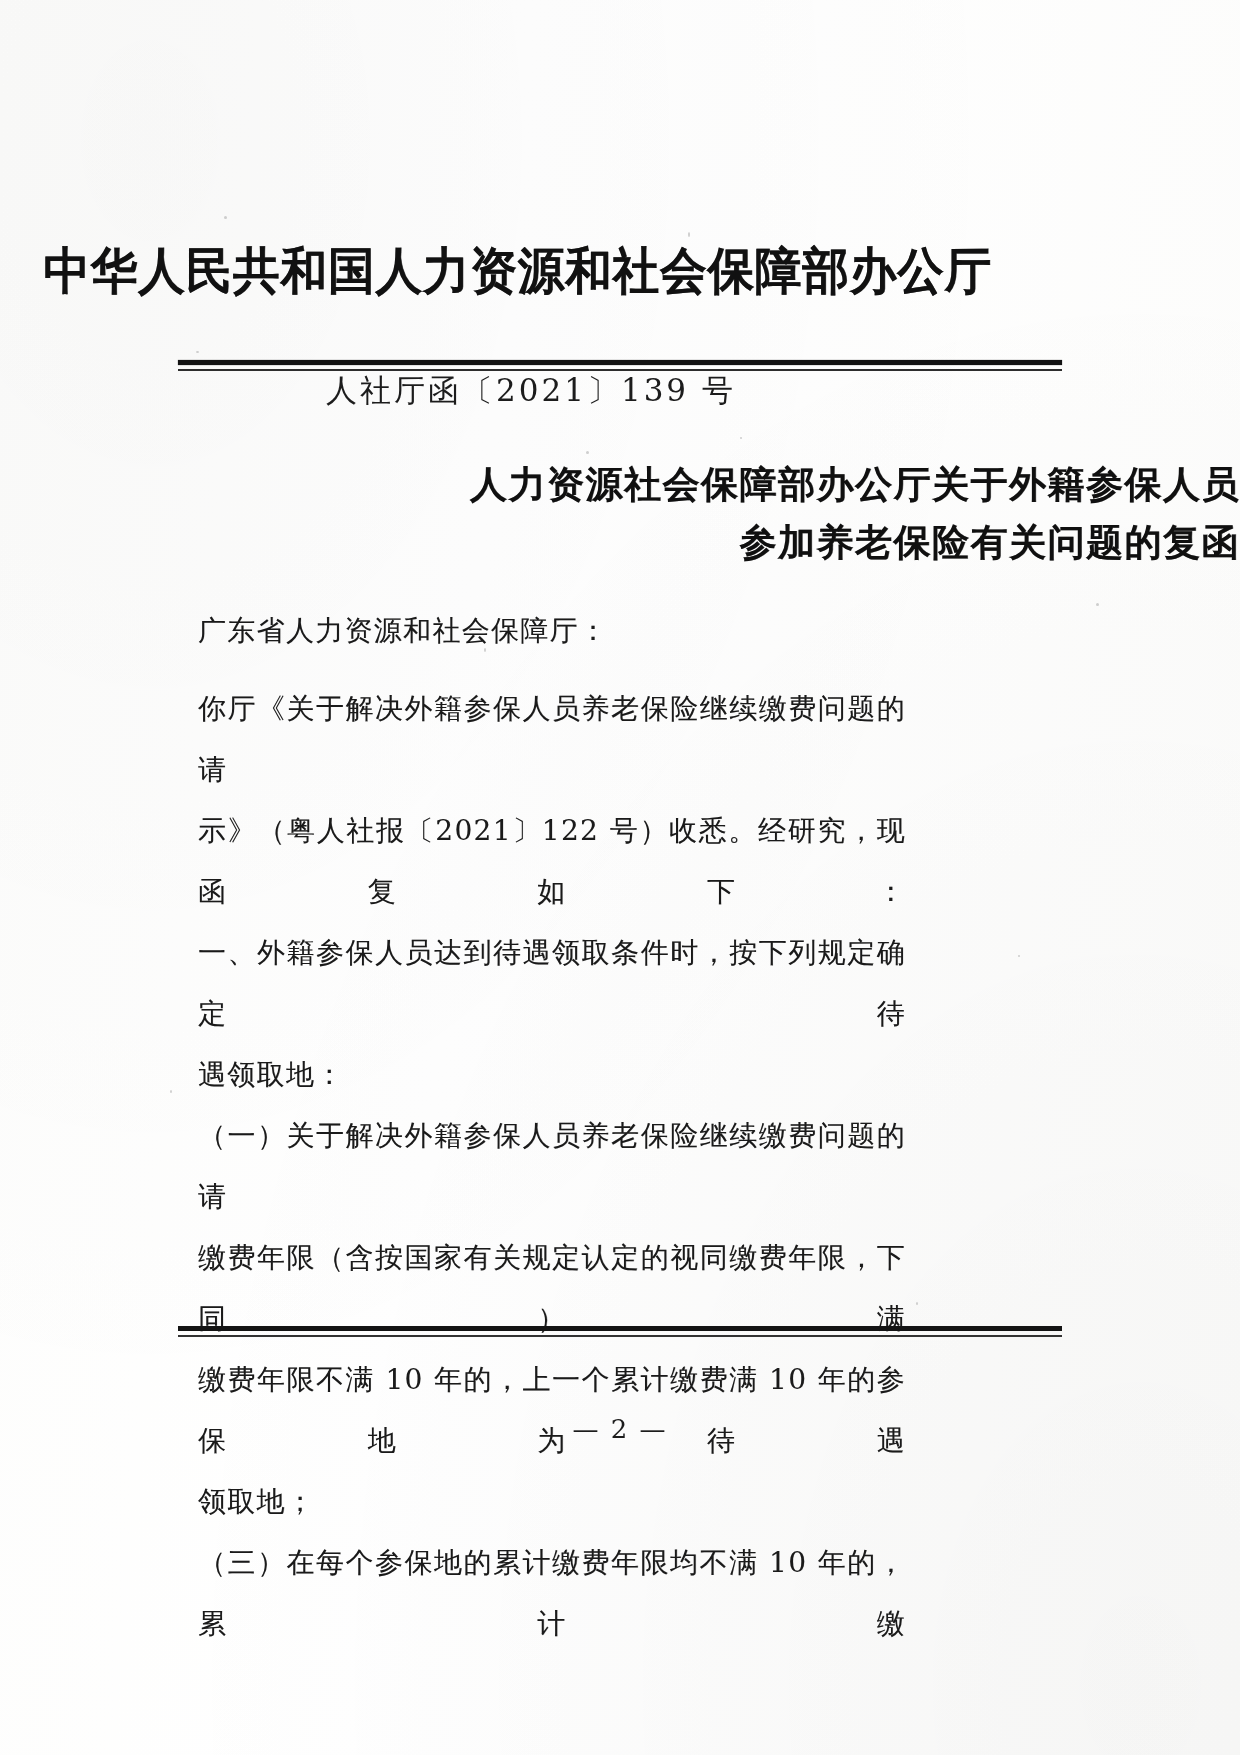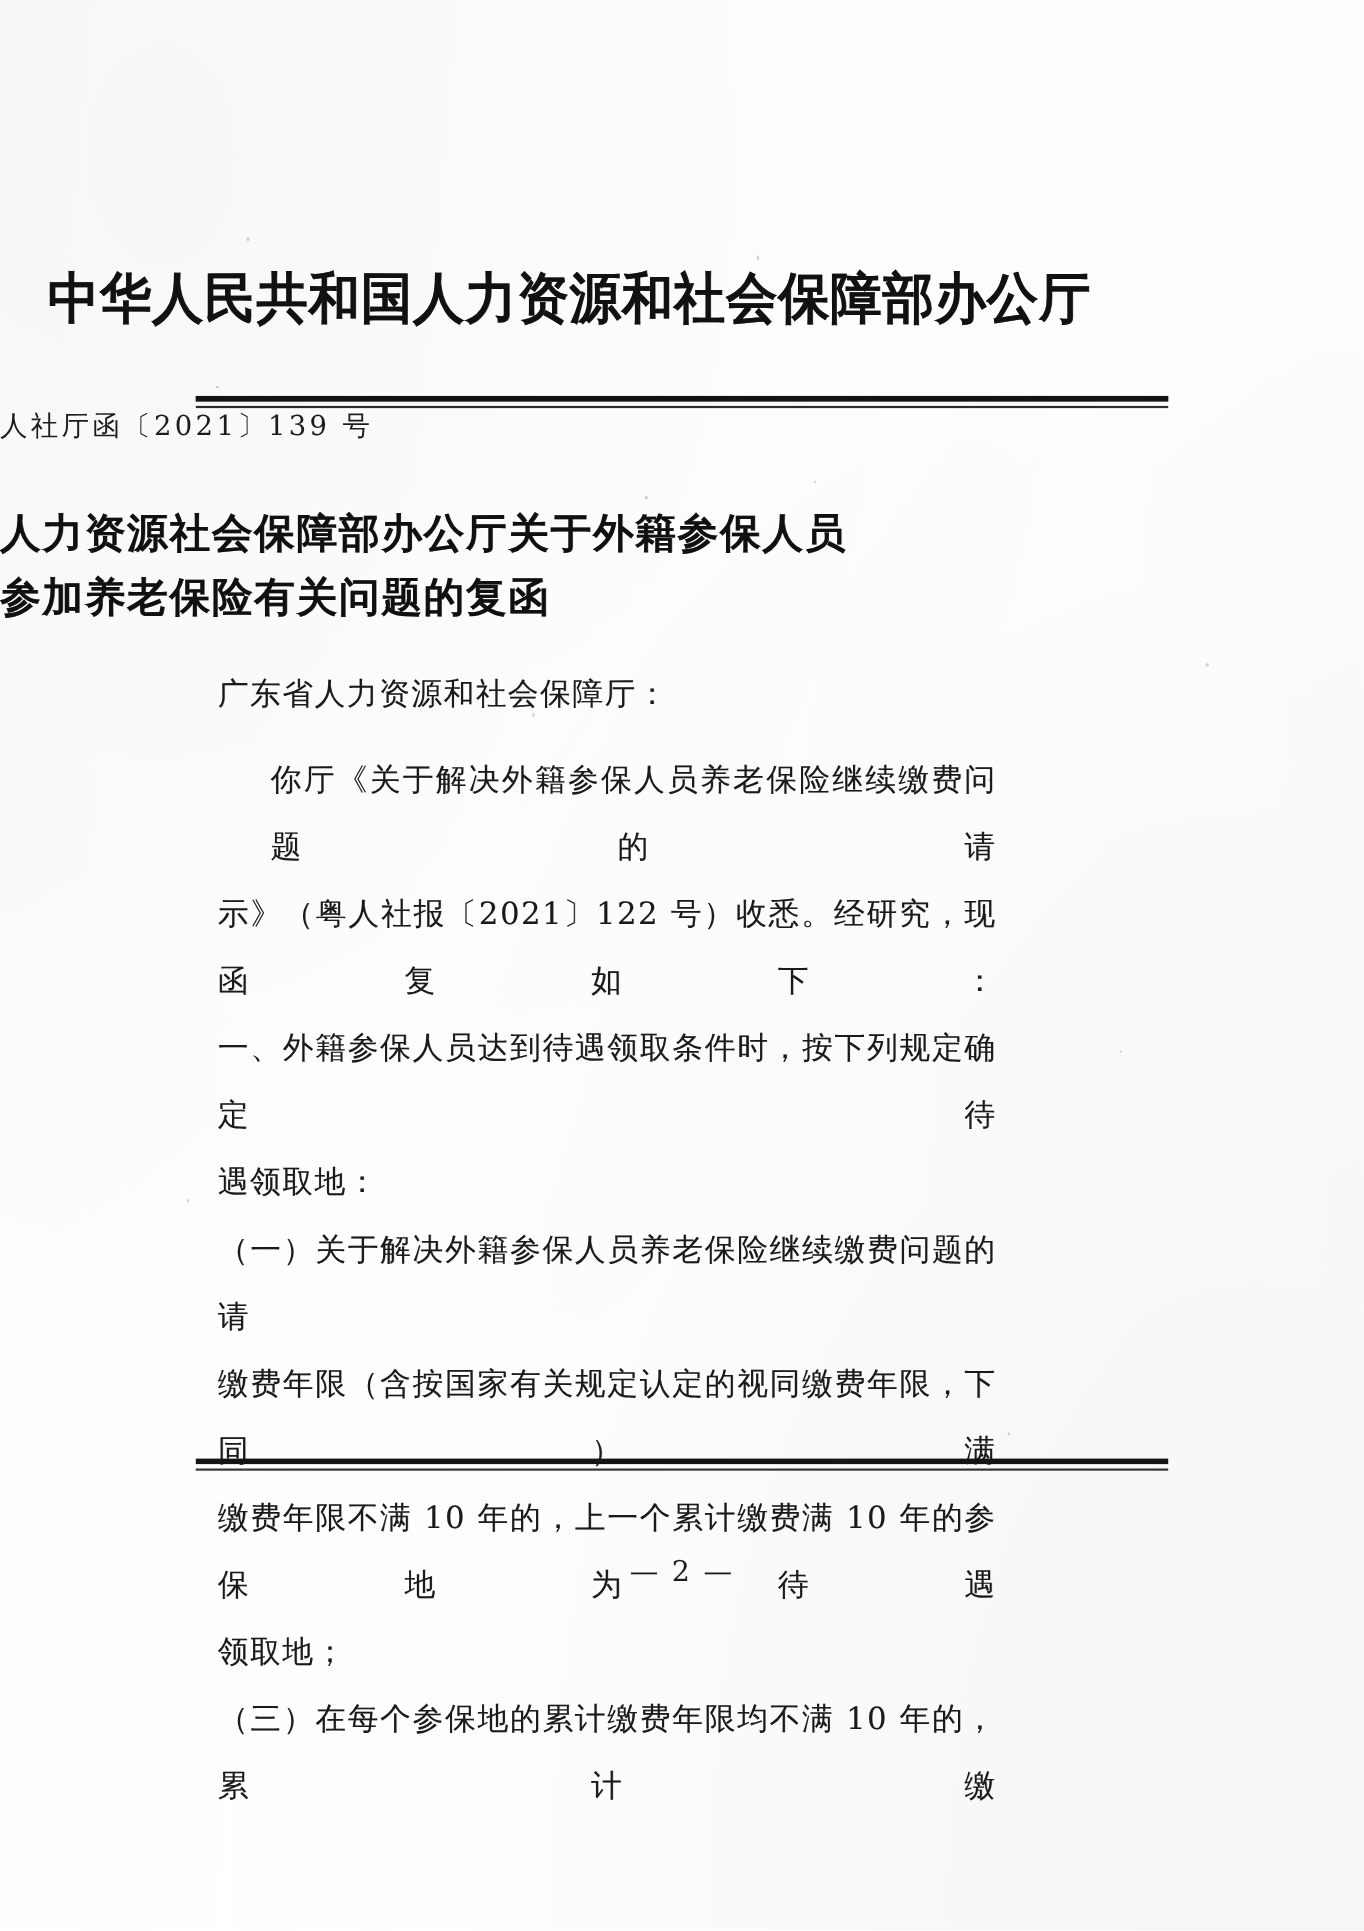--- a/index.html
+++ b/index.html
@@ -68,33 +68,33 @@
     width: 100%;
     margin-top: 4px;
     opacity: .92;
   }
 
   
   .docnum {
     position: absolute;
     top: 370px;
     left: 0; right: 178px;
-    text-align: left;
-    font-size: 25px;
+    text-align: center;
+    font-size: 31px;
     letter-spacing: 3px;
     color: #1c1c1c;
     font-family: "DejaVu Serif", "Liberation Serif", serif;
   }
 
   
   .doc-title {
     position: absolute;
     top: 455px;
     left: 0; right: 0;
-    text-align: left;
+    text-align: right;
   }
   .doc-title-line {
     font-weight: 700;
     font-size: 37px;
     line-height: 58px;
     letter-spacing: 1.5px;
     color: #101010;
     text-shadow: 0.4px 0 0 rgba(0,0,0,0.5);
   }
 
@@ -111,21 +111,21 @@
     letter-spacing: 1.3px;
     color: #1a1a1a;
     white-space: pre;
     text-shadow: 0.3px 0 0 rgba(0,0,0,0.28);
   }
   .body-line.justified {
     white-space: normal;
     text-align: justify;
     text-align-last: justify;
   }
-  .body-line.gap { margin-top: 17px; margin-left: 48px; }
+  .body-line.gap { margin-top: 17px; }
 
   
   .footer-rule-wrap {
     position: absolute;
     top: 1326px;
     left: 178px;
     width: 884px;
   }
   .footer-rule-thick {
     height: 5px;

